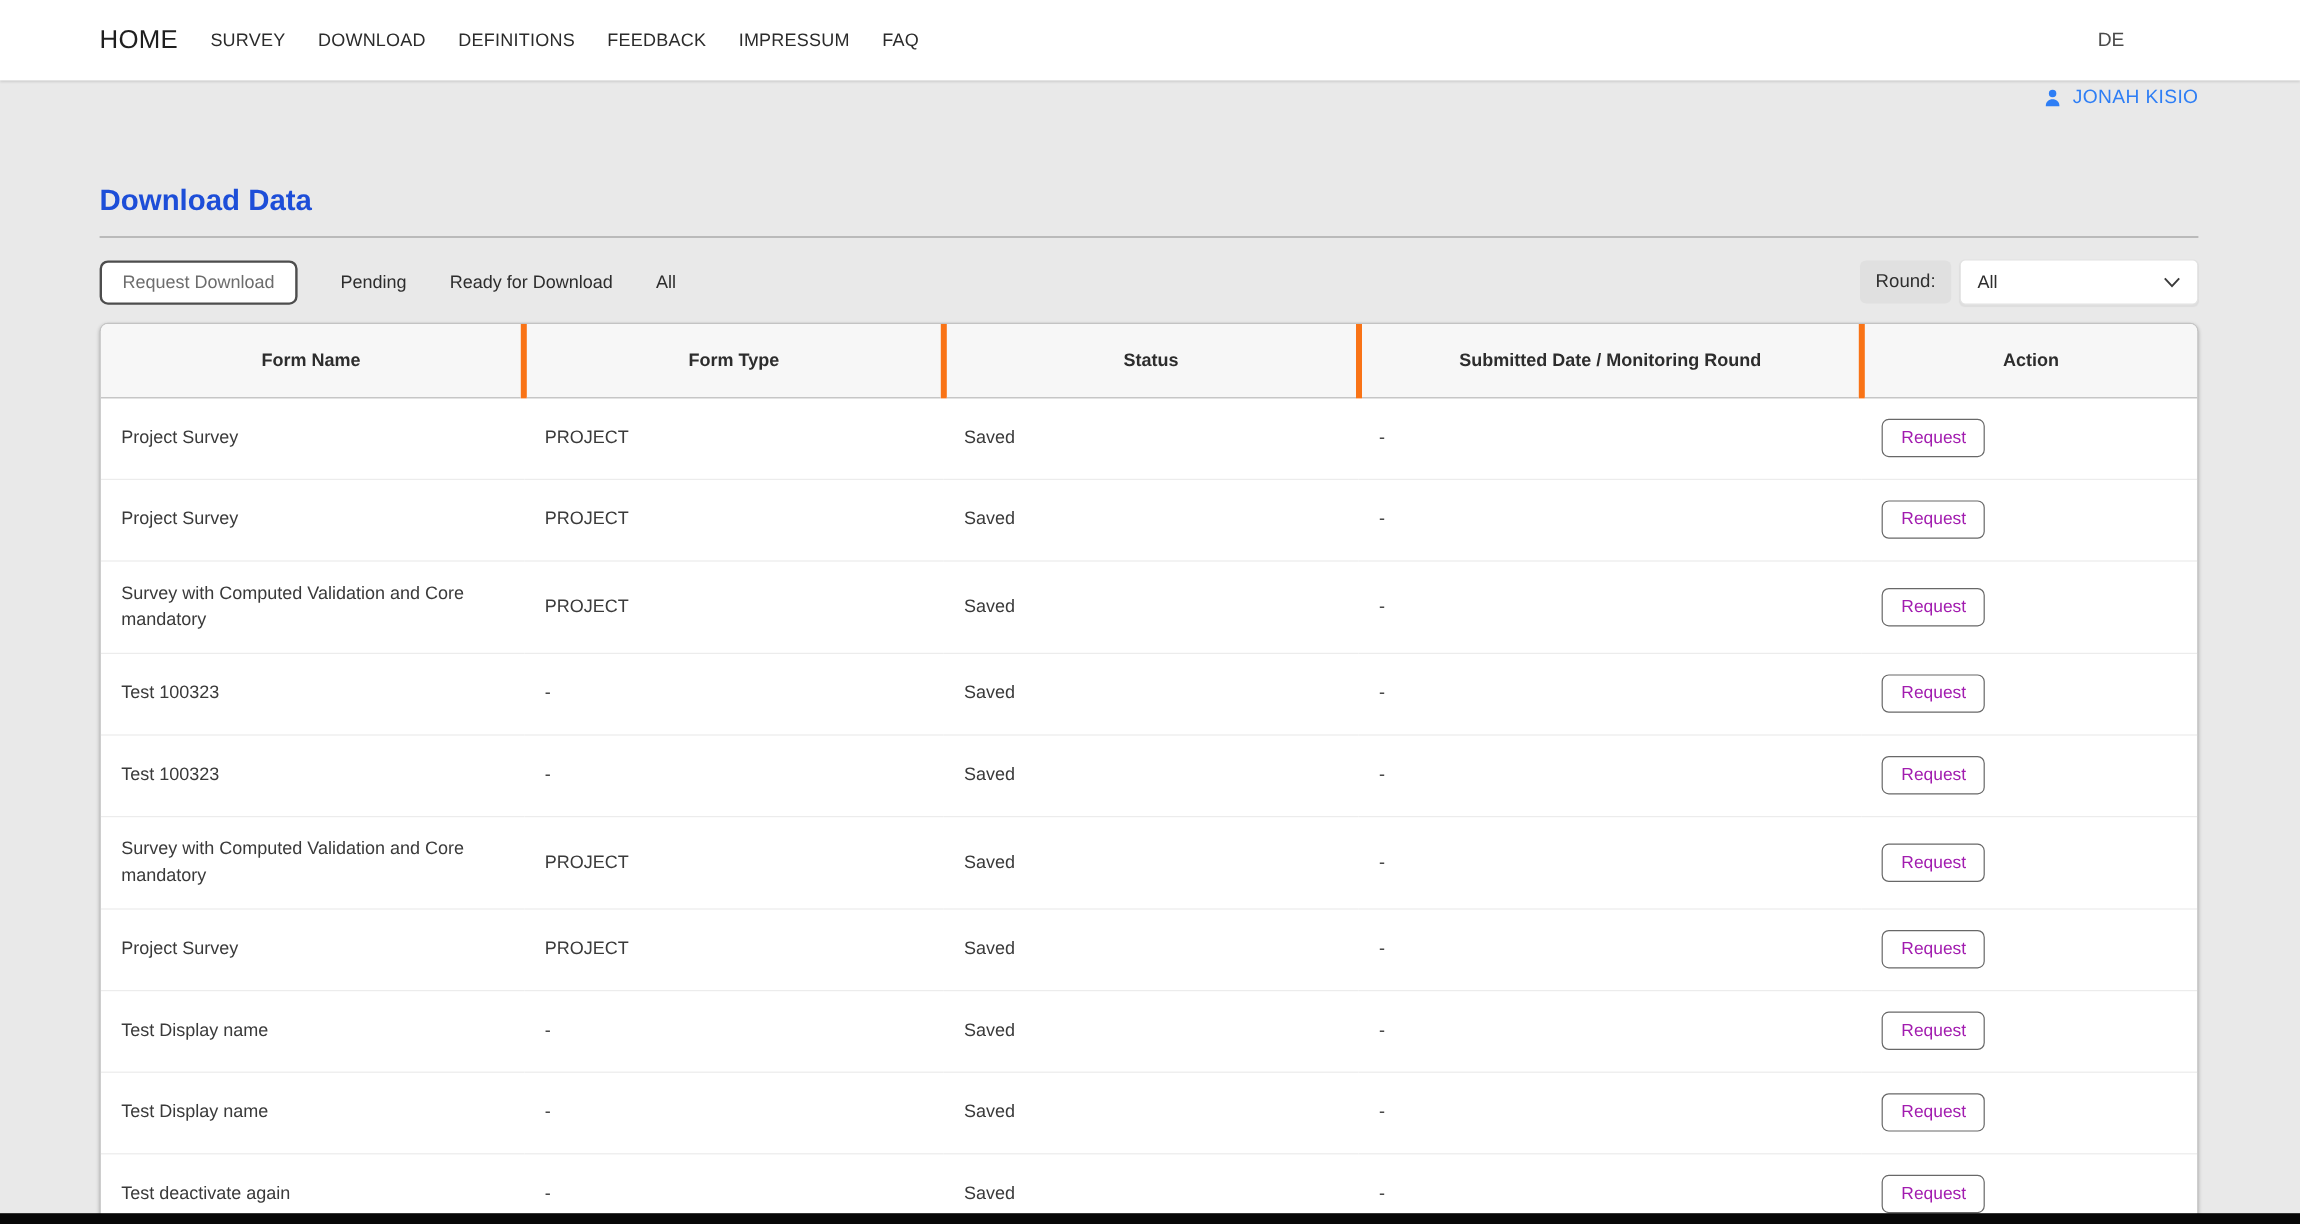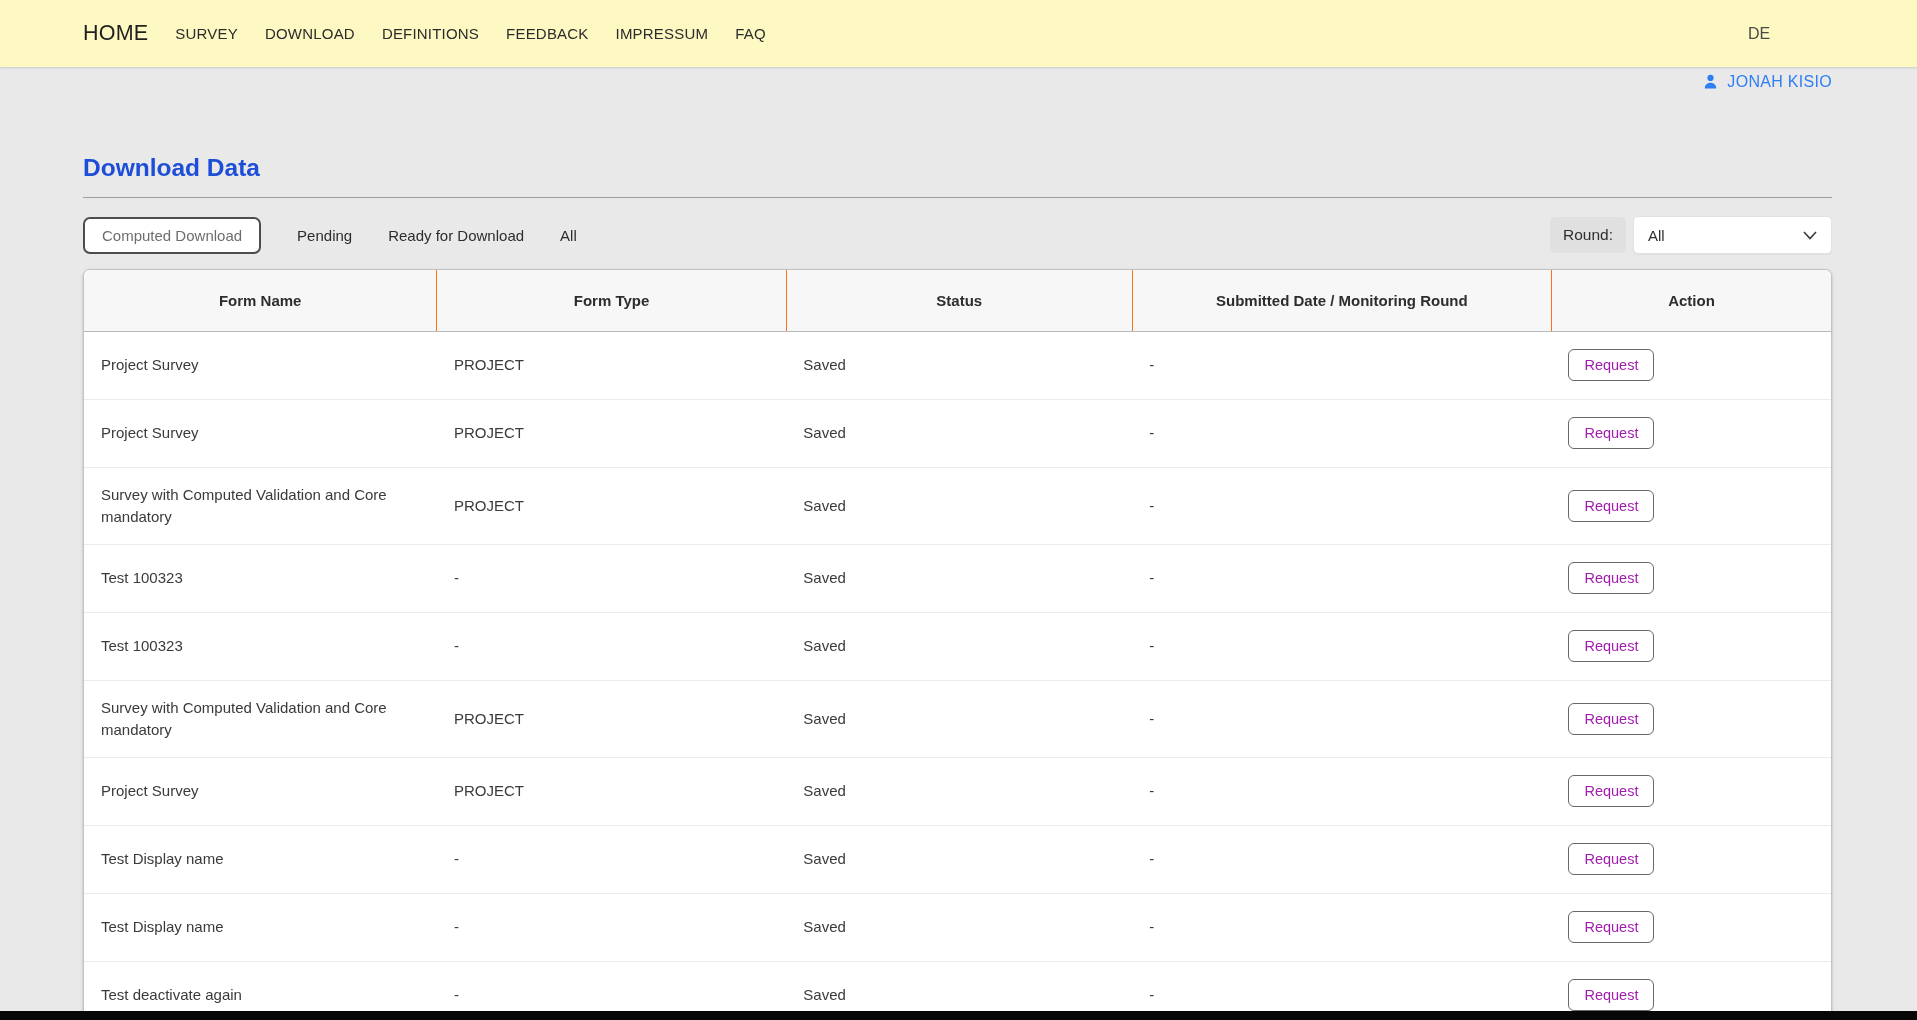--- a/index.html
+++ b/index.html
@@ -6,21 +6,21 @@
   html, body {
     width: 1917px; height: 1020px;
     overflow: hidden;
     background: #e9e9e9;
     font-family: "Liberation Sans", sans-serif;
     color: #2f2f2f;
   }
 
   
   .navbar {
-    height: 67px; background: #fef9c3;
+    height: 67px; background: #ffffff;
     display: flex; align-items: center; justify-content: space-between;
     padding: 0 85px 0 83px;
     box-shadow: 0 1px 2px rgba(0,0,0,0.12);
     position: relative; z-index: 2;
   }
   .nav-left { display: flex; align-items: center; gap: 27px; }
   .nav-link {
     font-size: 15px; color: #2b2b2b; text-decoration: none;
     letter-spacing: 0.2px; cursor: pointer;
   }
@@ -70,21 +70,21 @@
   }
   table { width: 100%; border-collapse: collapse; table-layout: fixed; }
   col.c1 { width: 20.2%; } col.c2 { width: 20.0%; } col.c3 { width: 19.8%; }
   col.c4 { width: 24.0%; } col.c5 { width: 16.0%; }
   thead tr { height: 61px; background: #f7f7f7; }
   thead th {
     text-align: center; font-size: 15px; font-weight: 700; color: #2d2d2d;
     padding: 0 17px; vertical-align: middle;
     border-bottom: 1px solid #b9b9b9;
   }
-  thead th + th { border-left: 1px solid #f97316; }
+  thead th + th { border-left: 5px solid #f97316; }
   tbody tr { height: 68px; background: #ffffff; }
   tbody tr.tall { height: 77px; }
   tbody tr + tr { border-top: 1px solid #ececec; }
   tbody td {
     font-size: 15px; color: #3a3a3a; padding: 4px 17px; vertical-align: middle;
     line-height: 1.45;
   }
   .request-btn {
     background: #ffffff; border: 1.5px solid #686868; border-radius: 6px;
     padding: 7px 15px; font-size: 14.5px; color: #a21caf;
@@ -125,21 +125,21 @@
     </div>
   </div>
 </header>
 
 <main class="main">
   <h1 class="page-title">Download Data</h1>
   <hr class="title-divider">
 
   <div class="toolbar">
     <div class="tabs">
-      <button class="tab-active">Computed Download</button>
+      <button class="tab-active">Request Download</button>
       <a class="tab-plain">Pending</a>
       <a class="tab-plain">Ready for Download</a>
       <a class="tab-plain">All</a>
     </div>
     <div class="status-group">
       <span class="status-label">Round:</span>
       <div class="status-select">
         <span>All</span>
         <span class="icon">
           <svg width="14" height="9" viewBox="0 0 14 9" fill="none" stroke="#3a3a3a" stroke-width="1.6">

